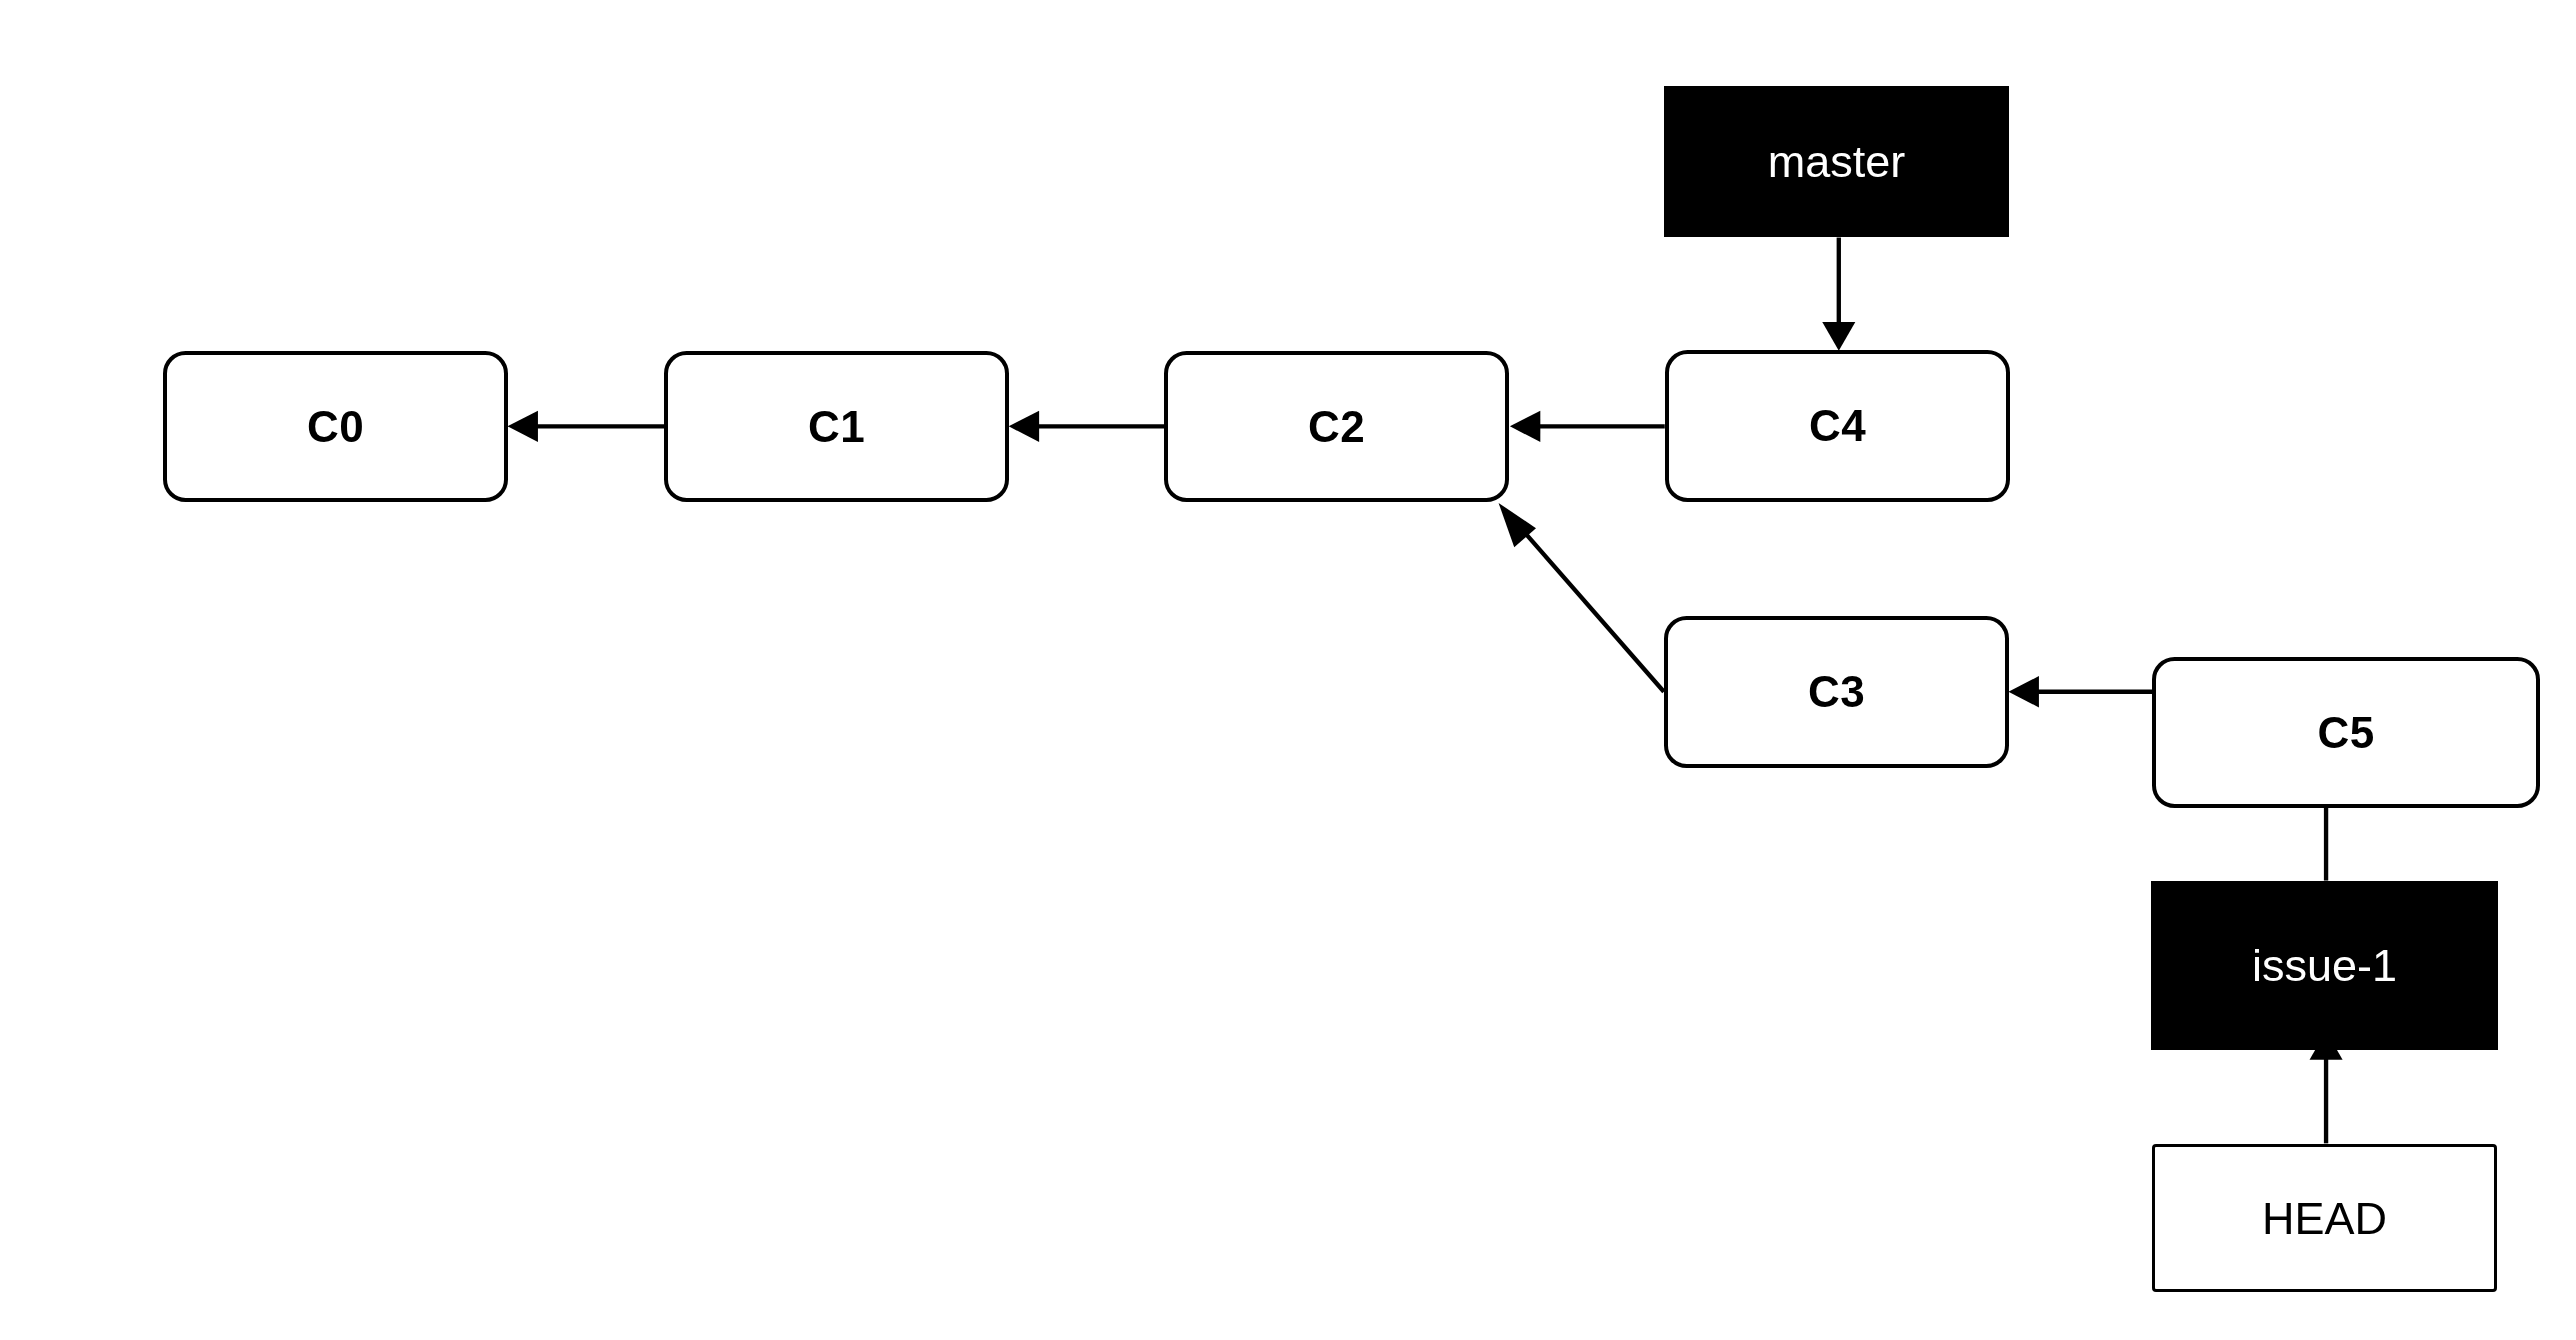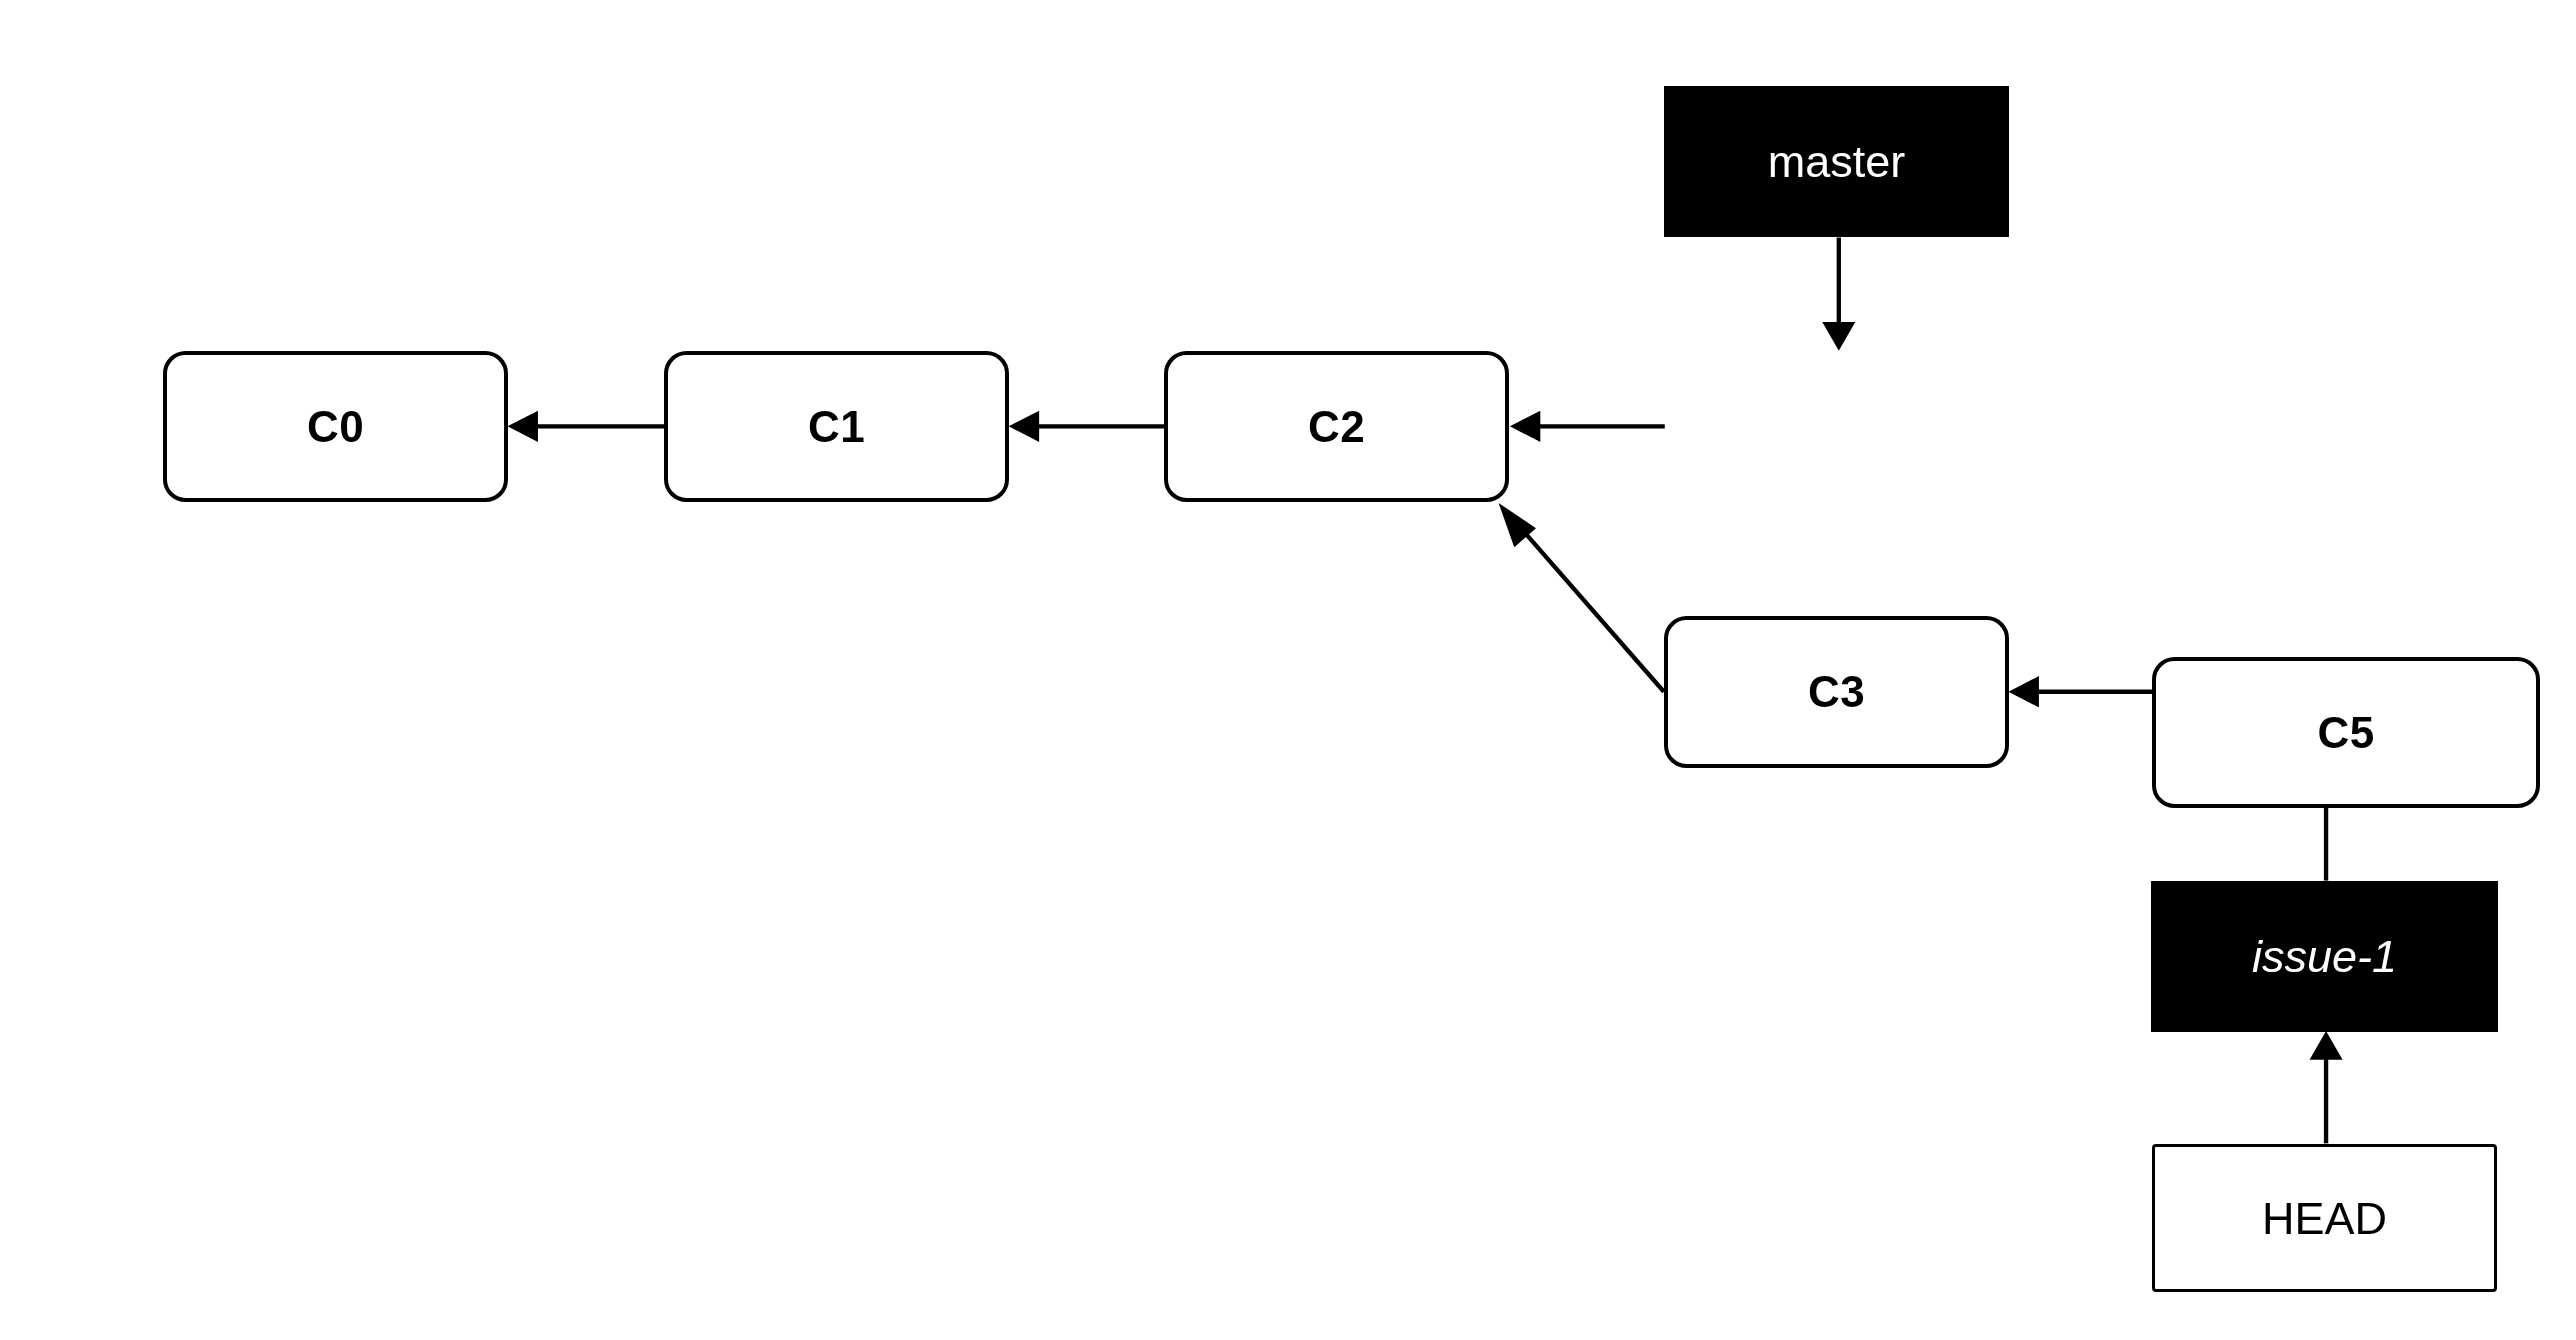--- a/index.html
+++ b/index.html
@@ -121,34 +121,37 @@
   </div>
 
   <div class="node commit" style="left:664px; top:351px; width:345px; height:151px;">
     <span>C1</span>
   </div>
 
   <div class="node commit" style="left:1164px; top:351px; width:345px; height:151px;">
     <span>C2</span>
   </div>
 
+  <div class="node commit" style="left:1665px; top:350px; width:345px; height:152px;">
+    <span>C4</span>
+  </div>
 
   <div class="node commit" style="left:1664px; top:616px; width:345px; height:152px;">
     <span>C3</span>
   </div>
 
   <div class="node commit" style="left:2152px; top:616px; width:388px; height:151px;margin-top:41px;">
     <span>C5</span>
   </div>
 
   <div class="node ref-branch" style="left:1664px; top:86px; width:345px; height:151px;">
     <span>master</span>
   </div>
 
-  <div class="node ref-branch" style="left:2151px; top:881px; width:347px; height:151px;font-style:italic;">
+  <div class="node ref-branch" style="left:2151px; top:881px; width:347px; height:169px;">
     <span>issue-1</span>
   </div>
 
   <div class="node ref-head" style="left:2152px; top:1144px; width:345px; height:148px;">
     <span>HEAD</span>
   </div>
 
 </div>
 
 

